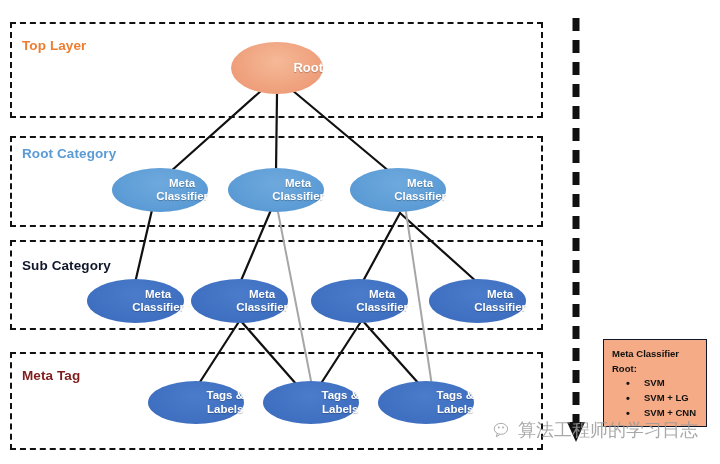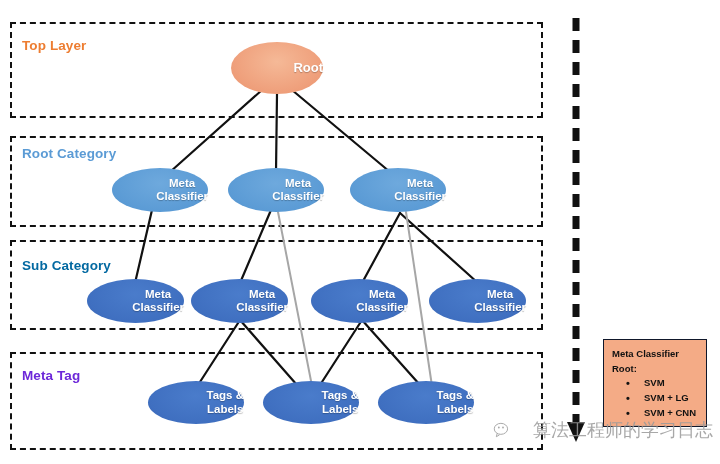--- a/index.html
+++ b/index.html
@@ -87,21 +87,21 @@
     content: "\2022";
     position: absolute;
     left: 0;
     top: -1px;
     font-size: 11px;
   }
   #watermark {
     position: absolute;
     display: flex;
     align-items: center;
-    gap: 20px;
+    gap: 5px;
     color: #9a9a9a;
     font-size: 18px;
     font-family: "DejaVu Sans", sans-serif;
     white-space: nowrap;
     opacity: 0.85;
   }
   #wechat-icon {
     flex: 0 0 auto;
     width: 20px;
     height: 17px;
@@ -136,22 +136,22 @@
     </g>
     <g stroke="#a6a6a6" stroke-width="2" fill="none" stroke-linecap="round">
 
       <line x1="278" y1="212" x2="312" y2="386"></line>
       <line x1="406" y1="212" x2="432" y2="386"></line>
     </g>
   </svg>
 
   <div class="layer-label" style="left:22px; top:38px; color:#ed7d31;">Top Layer</div>
   <div class="layer-label" style="left:22px; top:146px; color:#5b9bd5;">Root Category</div>
-  <div class="layer-label" style="left:22px; top:258px; color:#0369a1;">Sub Category</div>
-  <div class="layer-label" style="left:22px; top:368px; color:#6d28d9;">Meta Tag</div>
+  <div class="layer-label" style="left:22px; top:258px; color:#0f172a;">Sub Category</div>
+  <div class="layer-label" style="left:22px; top:368px; color:#7f1d1d;">Meta Tag</div>
 
   <div class="node node-root" style="left:231px; top:42px; width:92px; height:52px;">
     <span>Root</span>
   </div>
 
   <div class="node node-main" style="left:112px; top:168px; width:96px; height:44px;">
     <span>
       <span>Meta</span><br>
       <span>Classifier</span>
     </span>

